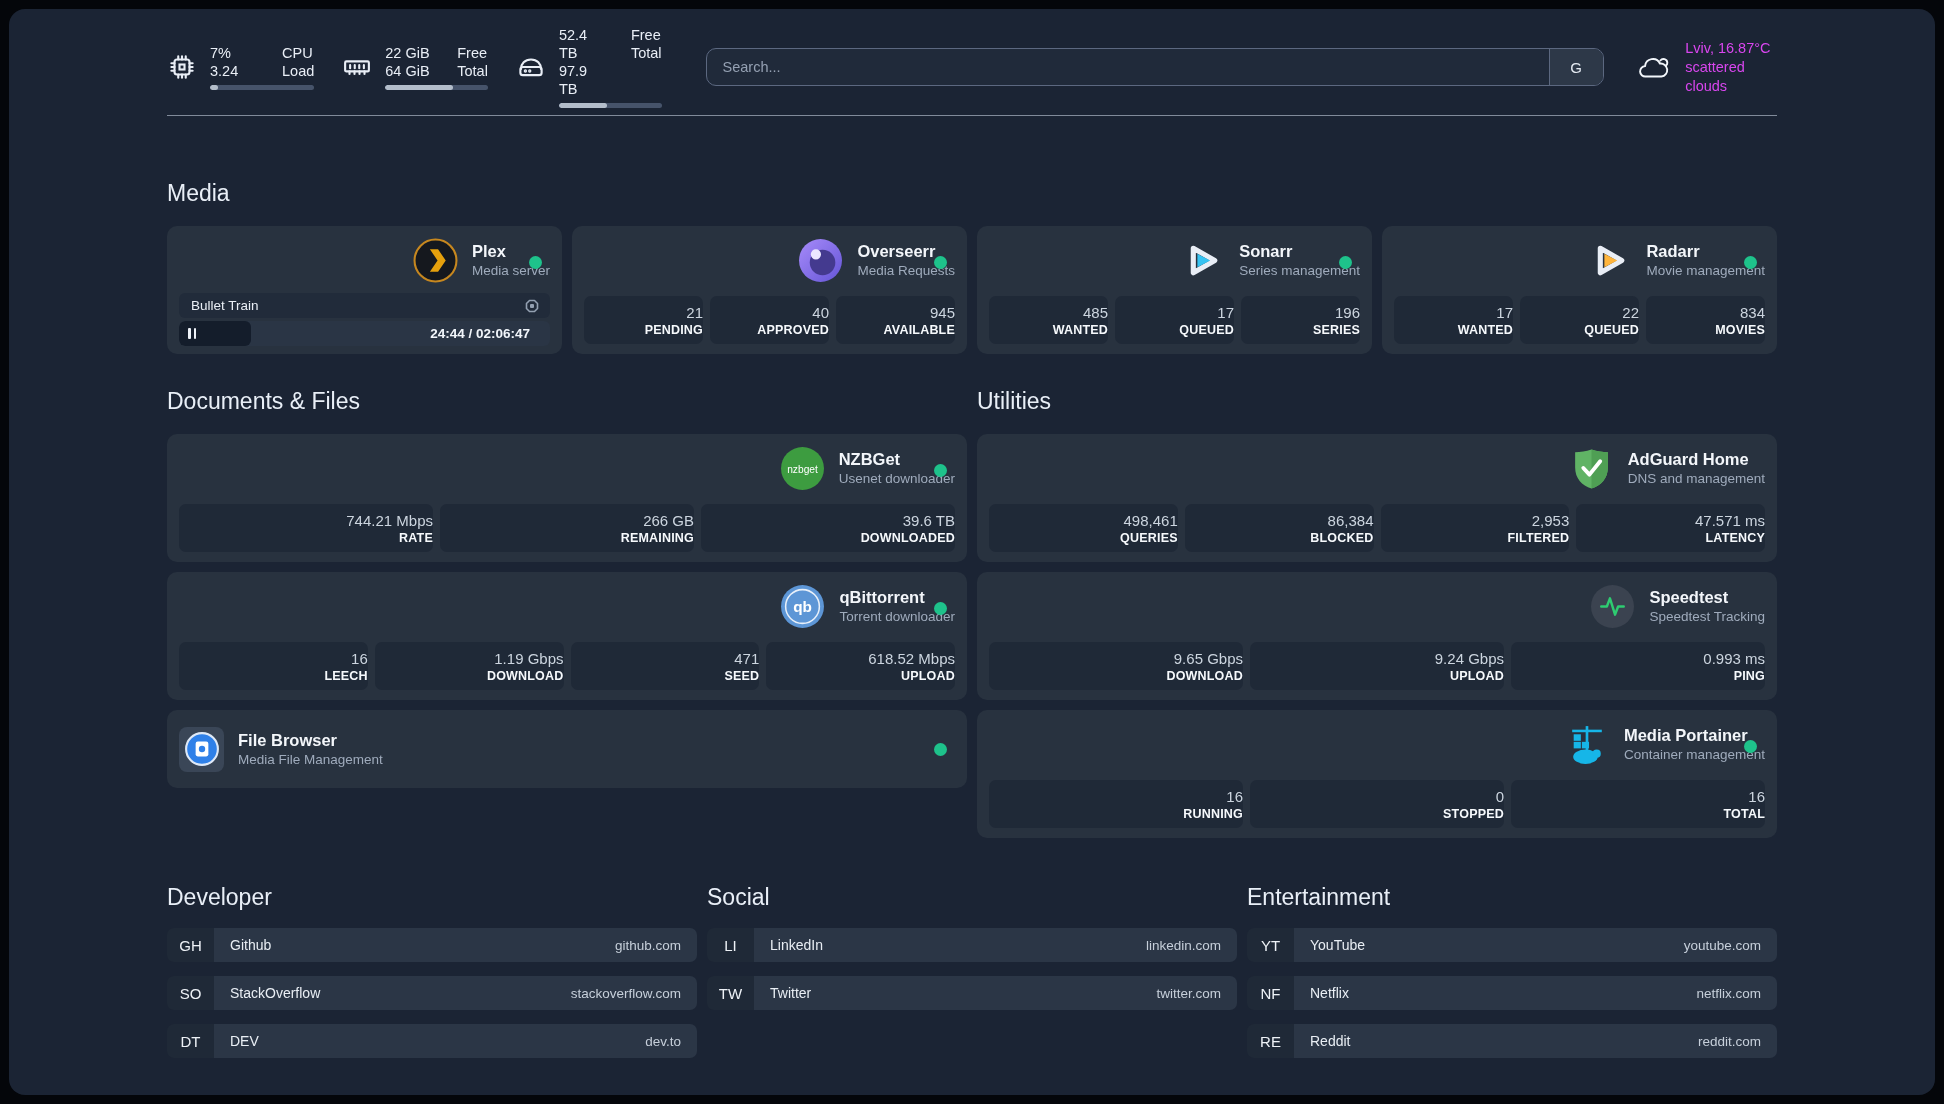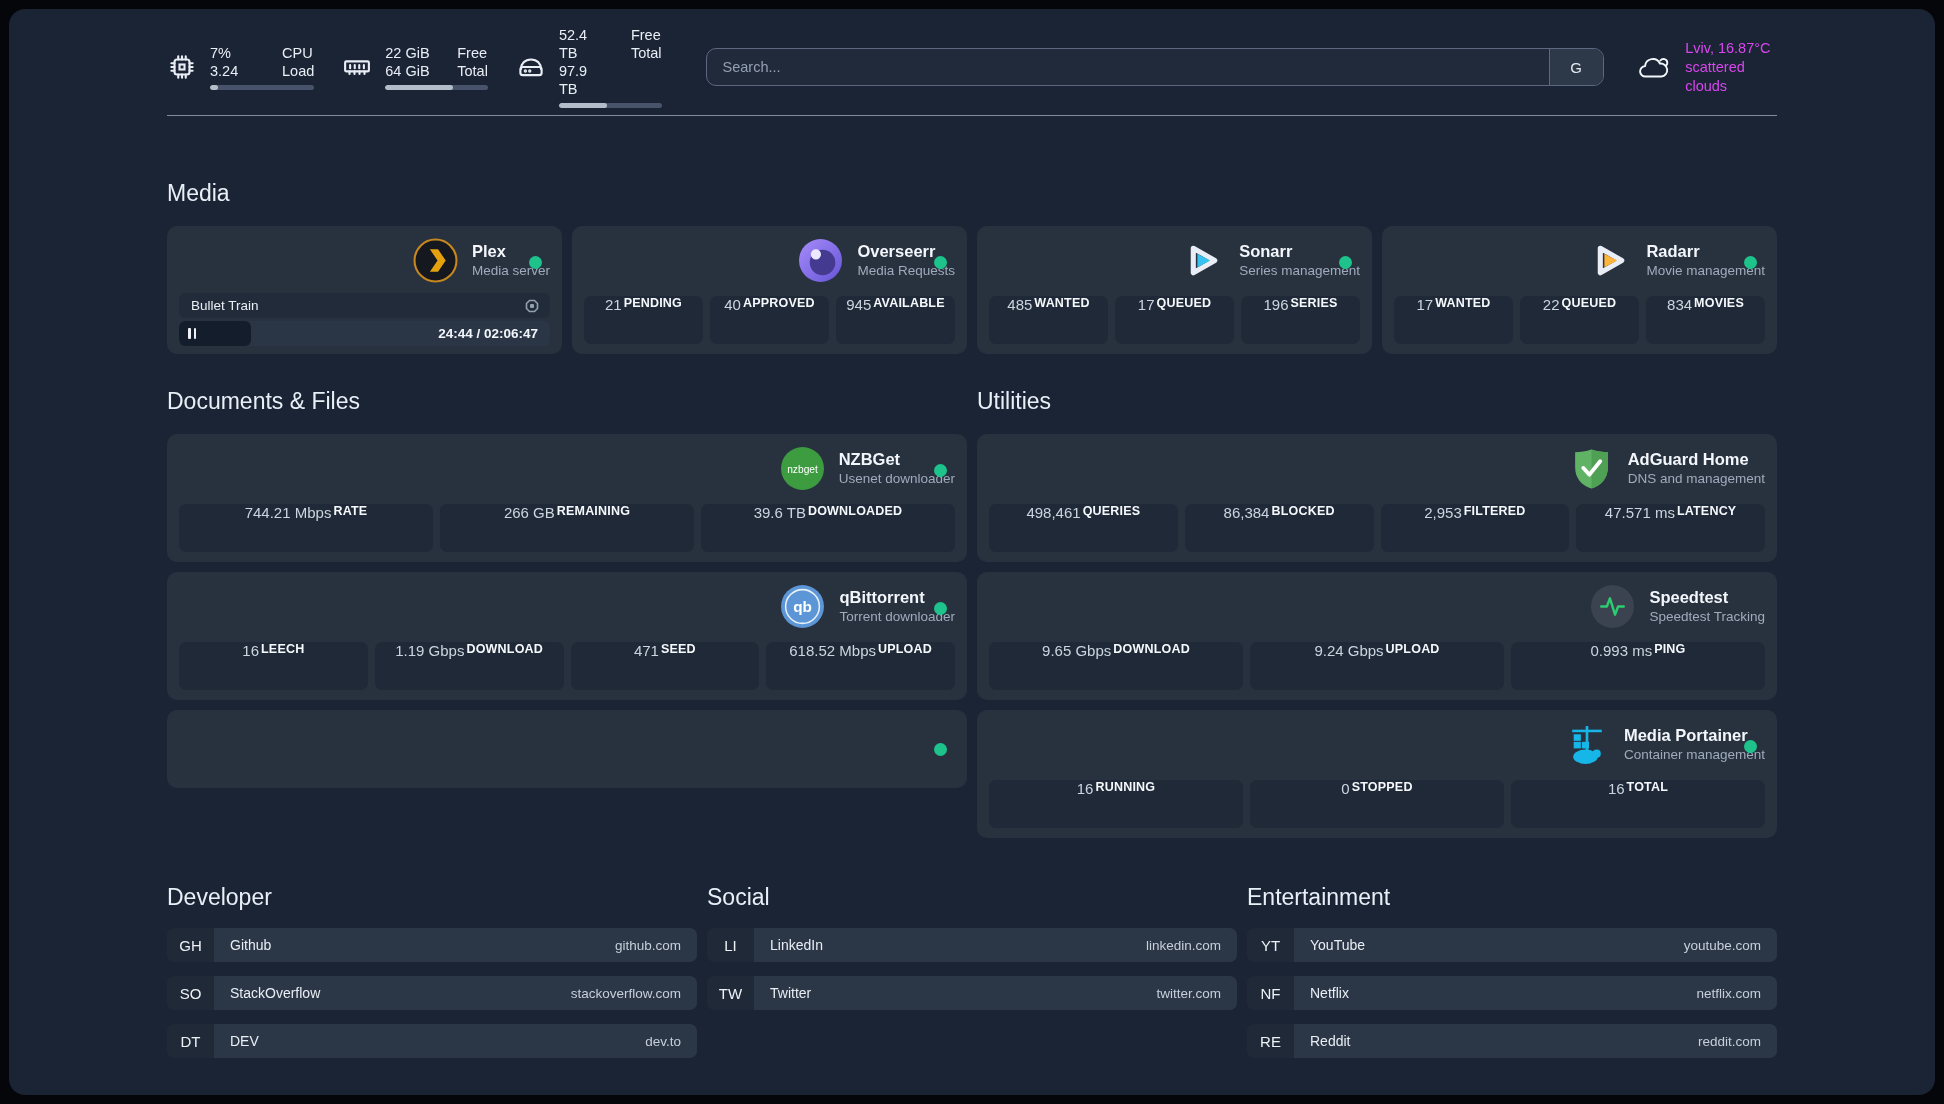--- a/index.html
+++ b/index.html
@@ -48,35 +48,35 @@
   .app-icon { width:45px; height:45px; flex:0 0 45px; }
   .icon-tile { width:45px; height:45px; flex:0 0 45px; border-radius:8px; background:#3a4657;
                display:flex; align-items:center; justify-content:center; }
   .app-name { font-size:16.5px; font-weight:600; color:#f3f6fa; line-height:21px; }
   .app-sub { font-size:13.5px; color:#9fabbc; line-height:18px; }
   .dot { position:absolute; top:30px; right:20px; width:13px; height:13px; border-radius:50%; }
   .card.short .dot { top:50%; margin-top:-6.5px; }
 
   .stat-boxes { display:flex; gap:7px; margin-top:13px; }
   .stat-box { flex:1; height:48px; background:#1f2937; border-radius:7px; display:flex;
-              flex-direction:row; align-items:flex-start; justify-content:center; gap:2px; }
+              flex-direction:column; align-items:flex-end; justify-content:center; gap:2px; }
   .stat-value { font-size:15px; color:#ccd5df; }
   .stat-label { font-size:12.5px; font-weight:700; color:#f6f9fc; letter-spacing:0.2px; }
 
   
   .player { margin-top:10px; }
   .player-row1 { height:25px; background:#212b3a; border-radius:6px; display:flex; align-items:center;
                  justify-content:space-between; padding:0 10px 0 12px; }
   .player-title { font-size:13.5px; color:#e9eef5; }
   .player-row2 { margin-top:3px; height:25px; background:#2a3545; border-radius:6px; position:relative; overflow:hidden; }
   .player-fill { position:absolute; left:0; top:0; bottom:0; background:#141d2b; border-radius:6px;
                  display:flex; align-items:center; padding-left:9px; }
   .pause { display:flex; gap:3px; cursor:pointer; }
   .pause span { display:block; width:2.5px; height:11px; background:#eef2f8; border-radius:1px; }
-  .player-time { position:absolute; right:12px; top:0; bottom:0; display:flex; align-items:center;
+  .player-time { position:absolute; right:20px; top:0; bottom:0; display:flex; align-items:center;
                  font-size:13.5px; font-weight:700; color:#f2f6fb; }
 
   
   .links-grid { display:grid; grid-template-columns:1fr 1fr 1fr; gap:10px; margin-top:44px; }
   .link-title { margin-bottom:16px; }
   .link-row { display:flex; height:34px; margin-bottom:14px; cursor:pointer; }
   .link-abbr { width:47px; background:#1f2937; border-radius:7px 0 0 7px; display:flex; align-items:center;
                justify-content:center; font-size:15px; color:#eef2f7; font-weight:500; }
   .link-pill { flex:1; background:#2b3646; border-radius:0 7px 7px 0; display:flex; align-items:center;
                justify-content:space-between; padding:0 16px; }
@@ -371,20 +371,33 @@
               <span class="stat-label">SEED</span>
                   </div>
             <div class="stat-box">
               <span class="stat-value">618.52 Mbps</span>
               <span class="stat-label">UPLOAD</span>
                   </div>
           </div>
         </div>
 
         <div class="card short">
+          <div class="card-head">
+            <div class="icon-tile">
+              <svg width="36" height="36" viewBox="0 0 34 34">
+                <circle cx="17" cy="17" r="15" fill="#2f80e8" stroke="#dfe9f7" stroke-width="2"></circle>
+                <rect x="11" y="10" width="12" height="14" rx="2" fill="#fff"></rect>
+                <circle cx="17" cy="17" r="3" fill="#2f80e8"></circle>
+              </svg>
+            </div>
+            <div>
+              <div class="app-name">File Browser</div>
+              <div class="app-sub">Media File Management</div>
+            </div>
+          </div>
           <span class="dot" style="background: rgb(30, 194, 139);"></span>
         </div>
       </div>
     </div>
 
     <div>
       <div class="section-title col-title">Utilities</div>
       <div class="col-stack">
 
         <div class="card">

